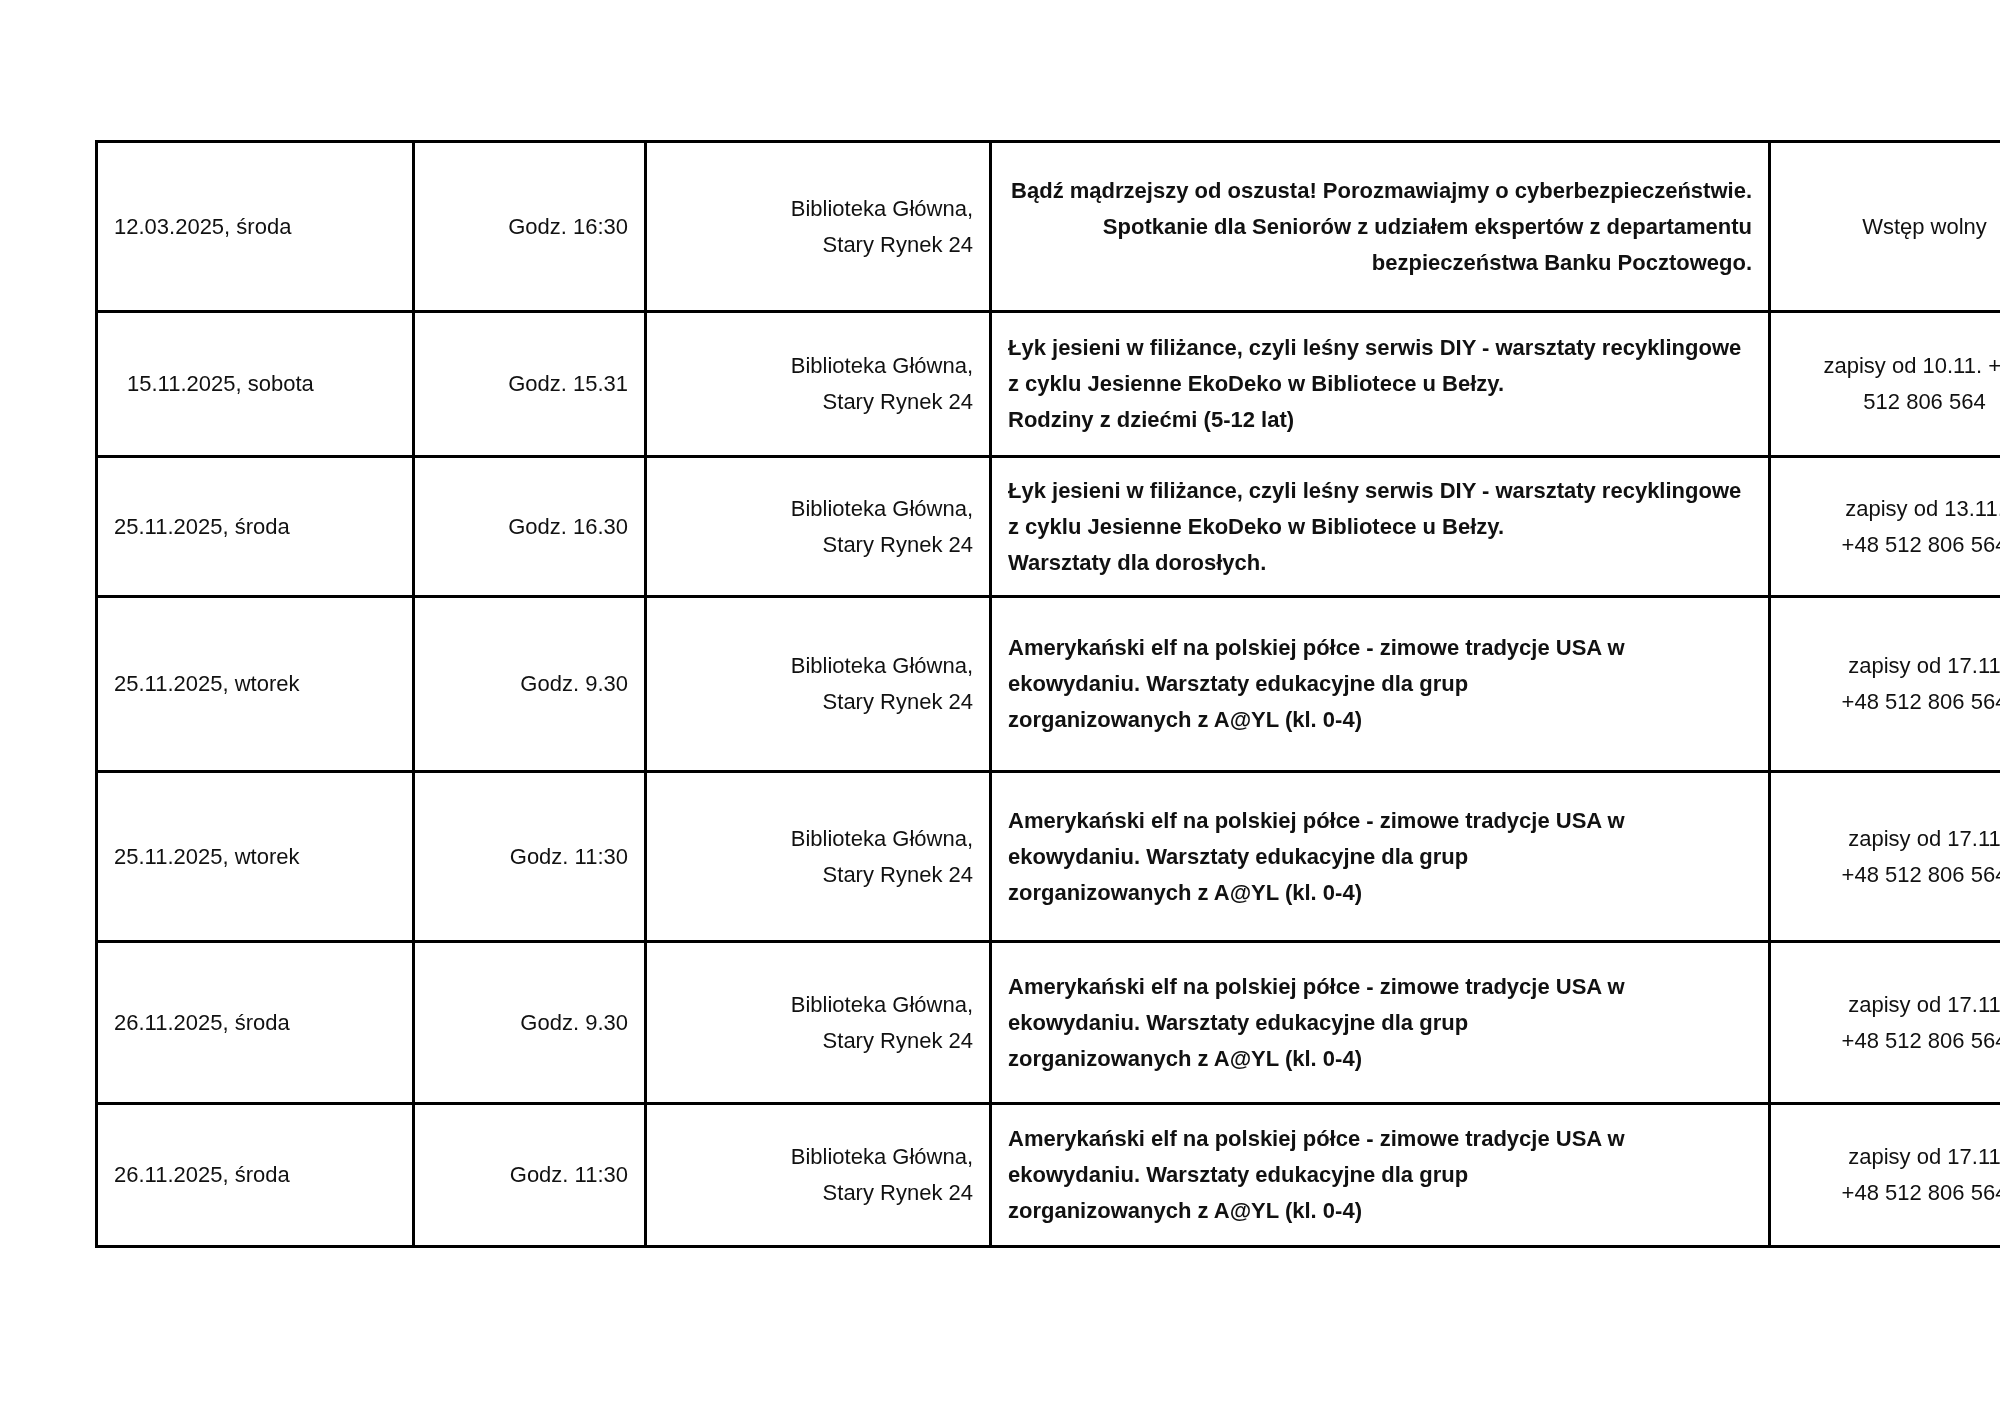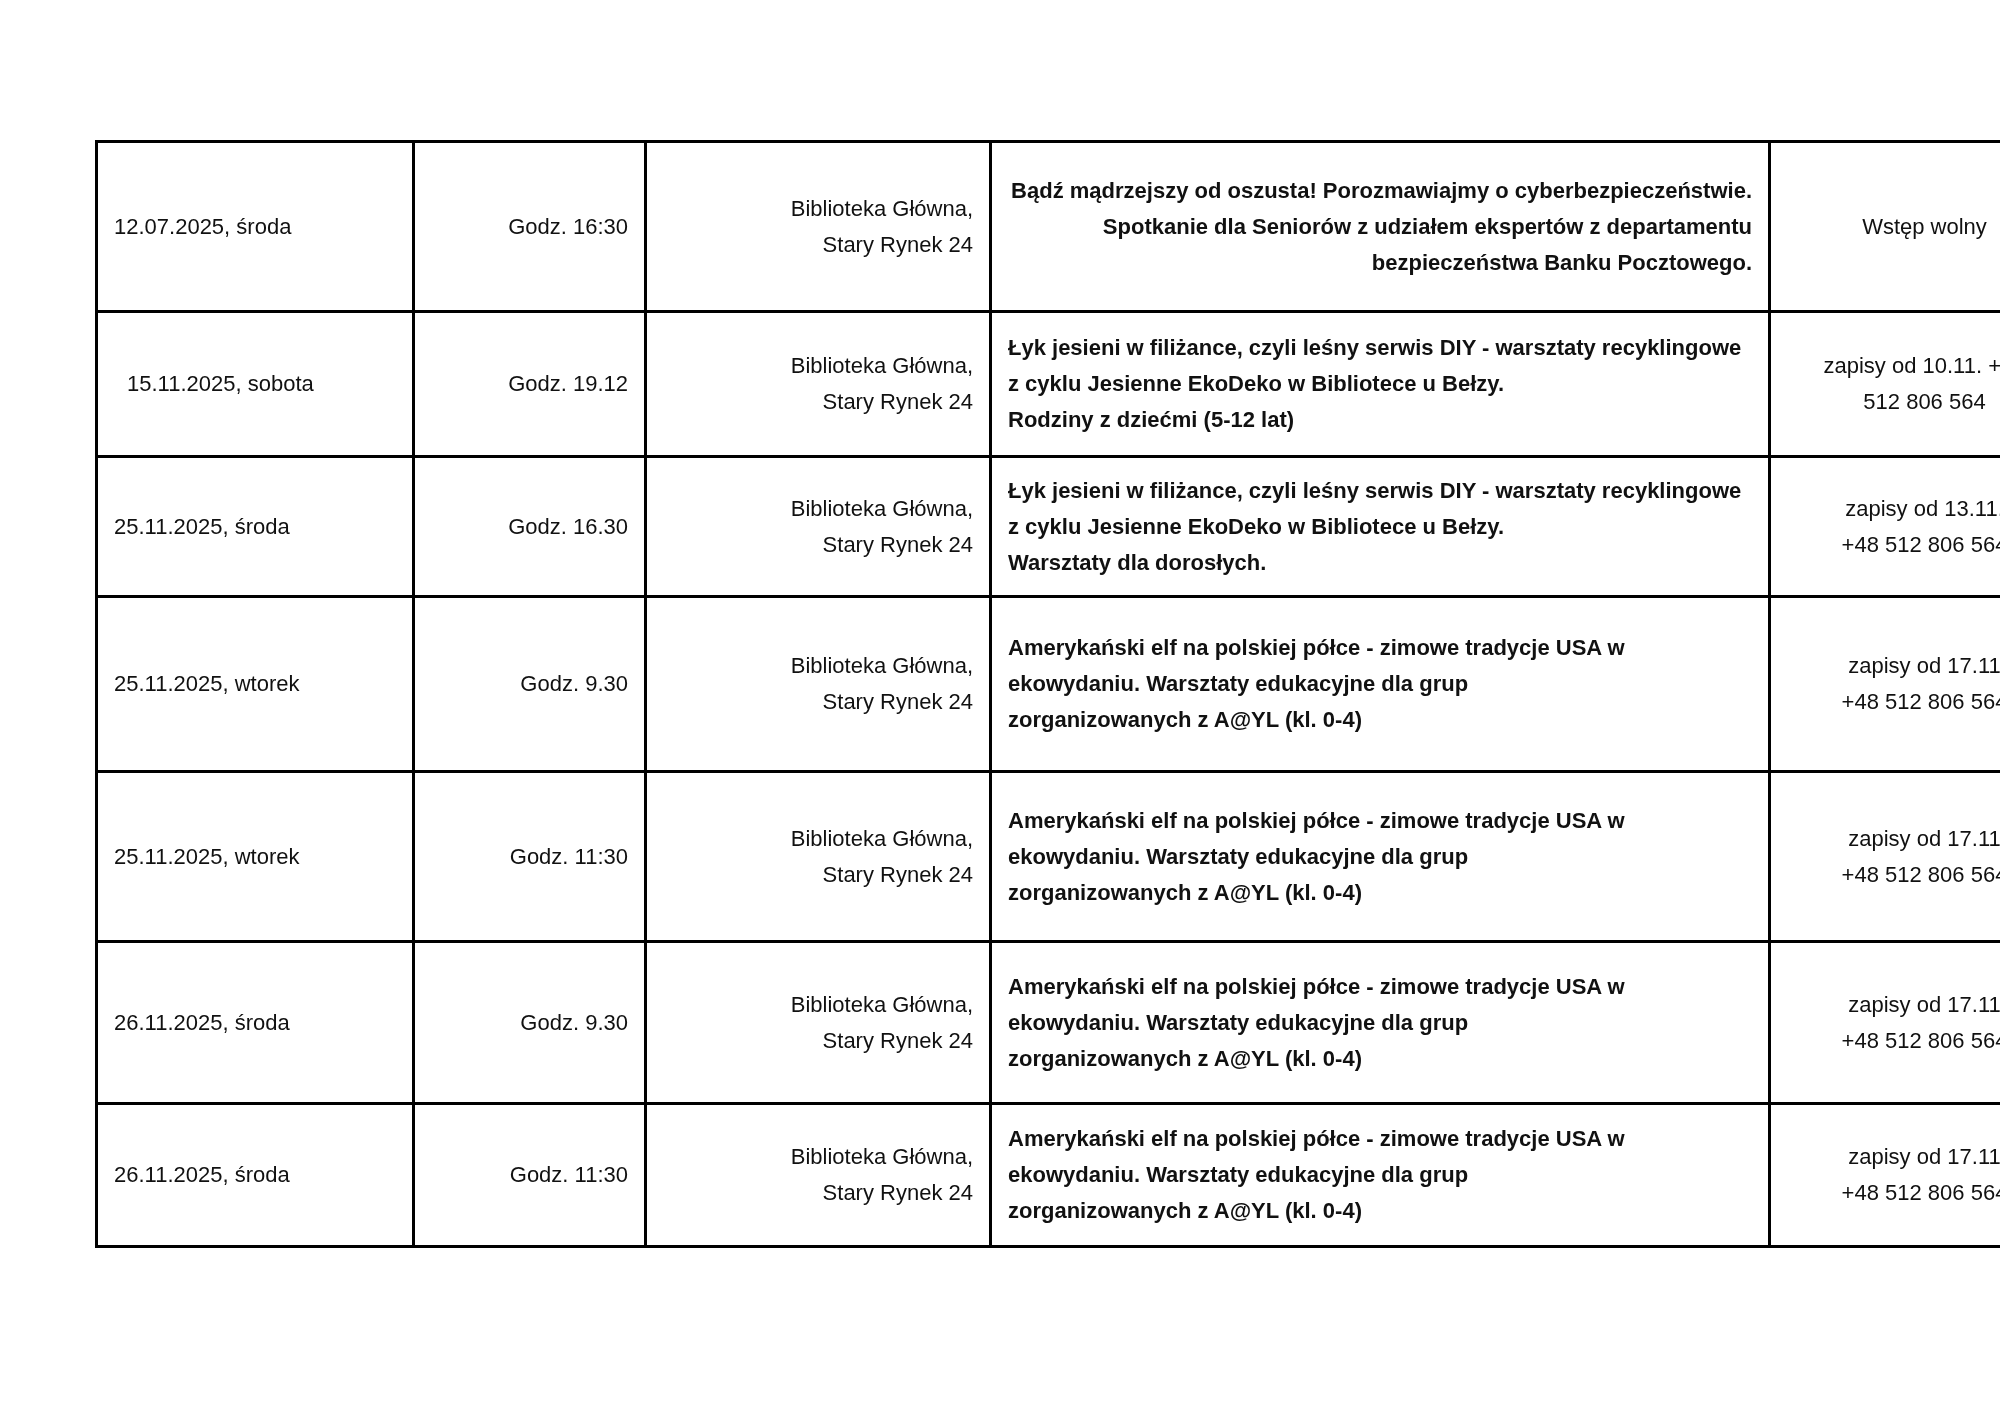--- a/index.html
+++ b/index.html
@@ -44,31 +44,31 @@
   tr.r-4 { height: 170px; }
   tr.r-5 { height: 162px; }
   tr.r-6 { height: 143px; }
 </style>
 </head>
 <body style="background: rgb(255, 255, 255); color: rgb(17, 17, 17);">
 
 <table class="events-table">
   <tbody id="events-tbody">
       <tr class="r-0">
-    <td class="c-date" style="border-color: rgb(0, 0, 0);">12.07.2025, środa</td>
+    <td class="c-date" style="border-color: rgb(0, 0, 0);">12.03.2025, środa</td>
     <td class="c-time" style="border-color: rgb(0, 0, 0);">Godz. 16:30</td>
     <td class="c-loc" style="border-color: rgb(0, 0, 0);">Biblioteka Główna,
 Stary Rynek 24</td>
     <td class="c-desc" style="border-color: rgb(0, 0, 0); text-align: right;">Bądź mądrzejszy od oszusta! Porozmawiajmy o cyberbezpieczeństwie.
 Spotkanie dla Seniorów z udziałem ekspertów z departamentu bezpieczeństwa Banku Pocztowego.</td>
     <td class="c-reg" style="border-color: rgb(0, 0, 0);">Wstęp wolny</td>
   </tr>
       <tr class="r-1">
     <td class="c-date" style="border-color: rgb(0, 0, 0); padding-left: 29px;">15.11.2025, sobota</td>
-    <td class="c-time" style="border-color: rgb(0, 0, 0);">Godz. 19.12</td>
+    <td class="c-time" style="border-color: rgb(0, 0, 0);">Godz. 15.31</td>
     <td class="c-loc" style="border-color: rgb(0, 0, 0);">Biblioteka Główna,
 Stary Rynek 24</td>
     <td class="c-desc" style="border-color: rgb(0, 0, 0);">Łyk jesieni w filiżance, czyli leśny serwis DIY - warsztaty recyklingowe z cyklu Jesienne EkoDeko w Bibliotece u Bełzy.
 Rodziny z dziećmi (5-12 lat)</td>
     <td class="c-reg" style="border-color: rgb(0, 0, 0);">zapisy od 10.11. +48
 512 806 564</td>
   </tr>
       <tr class="r-2">
     <td class="c-date" style="border-color: rgb(0, 0, 0);">25.11.2025, środa</td>
     <td class="c-time" style="border-color: rgb(0, 0, 0);">Godz. 16.30</td>

